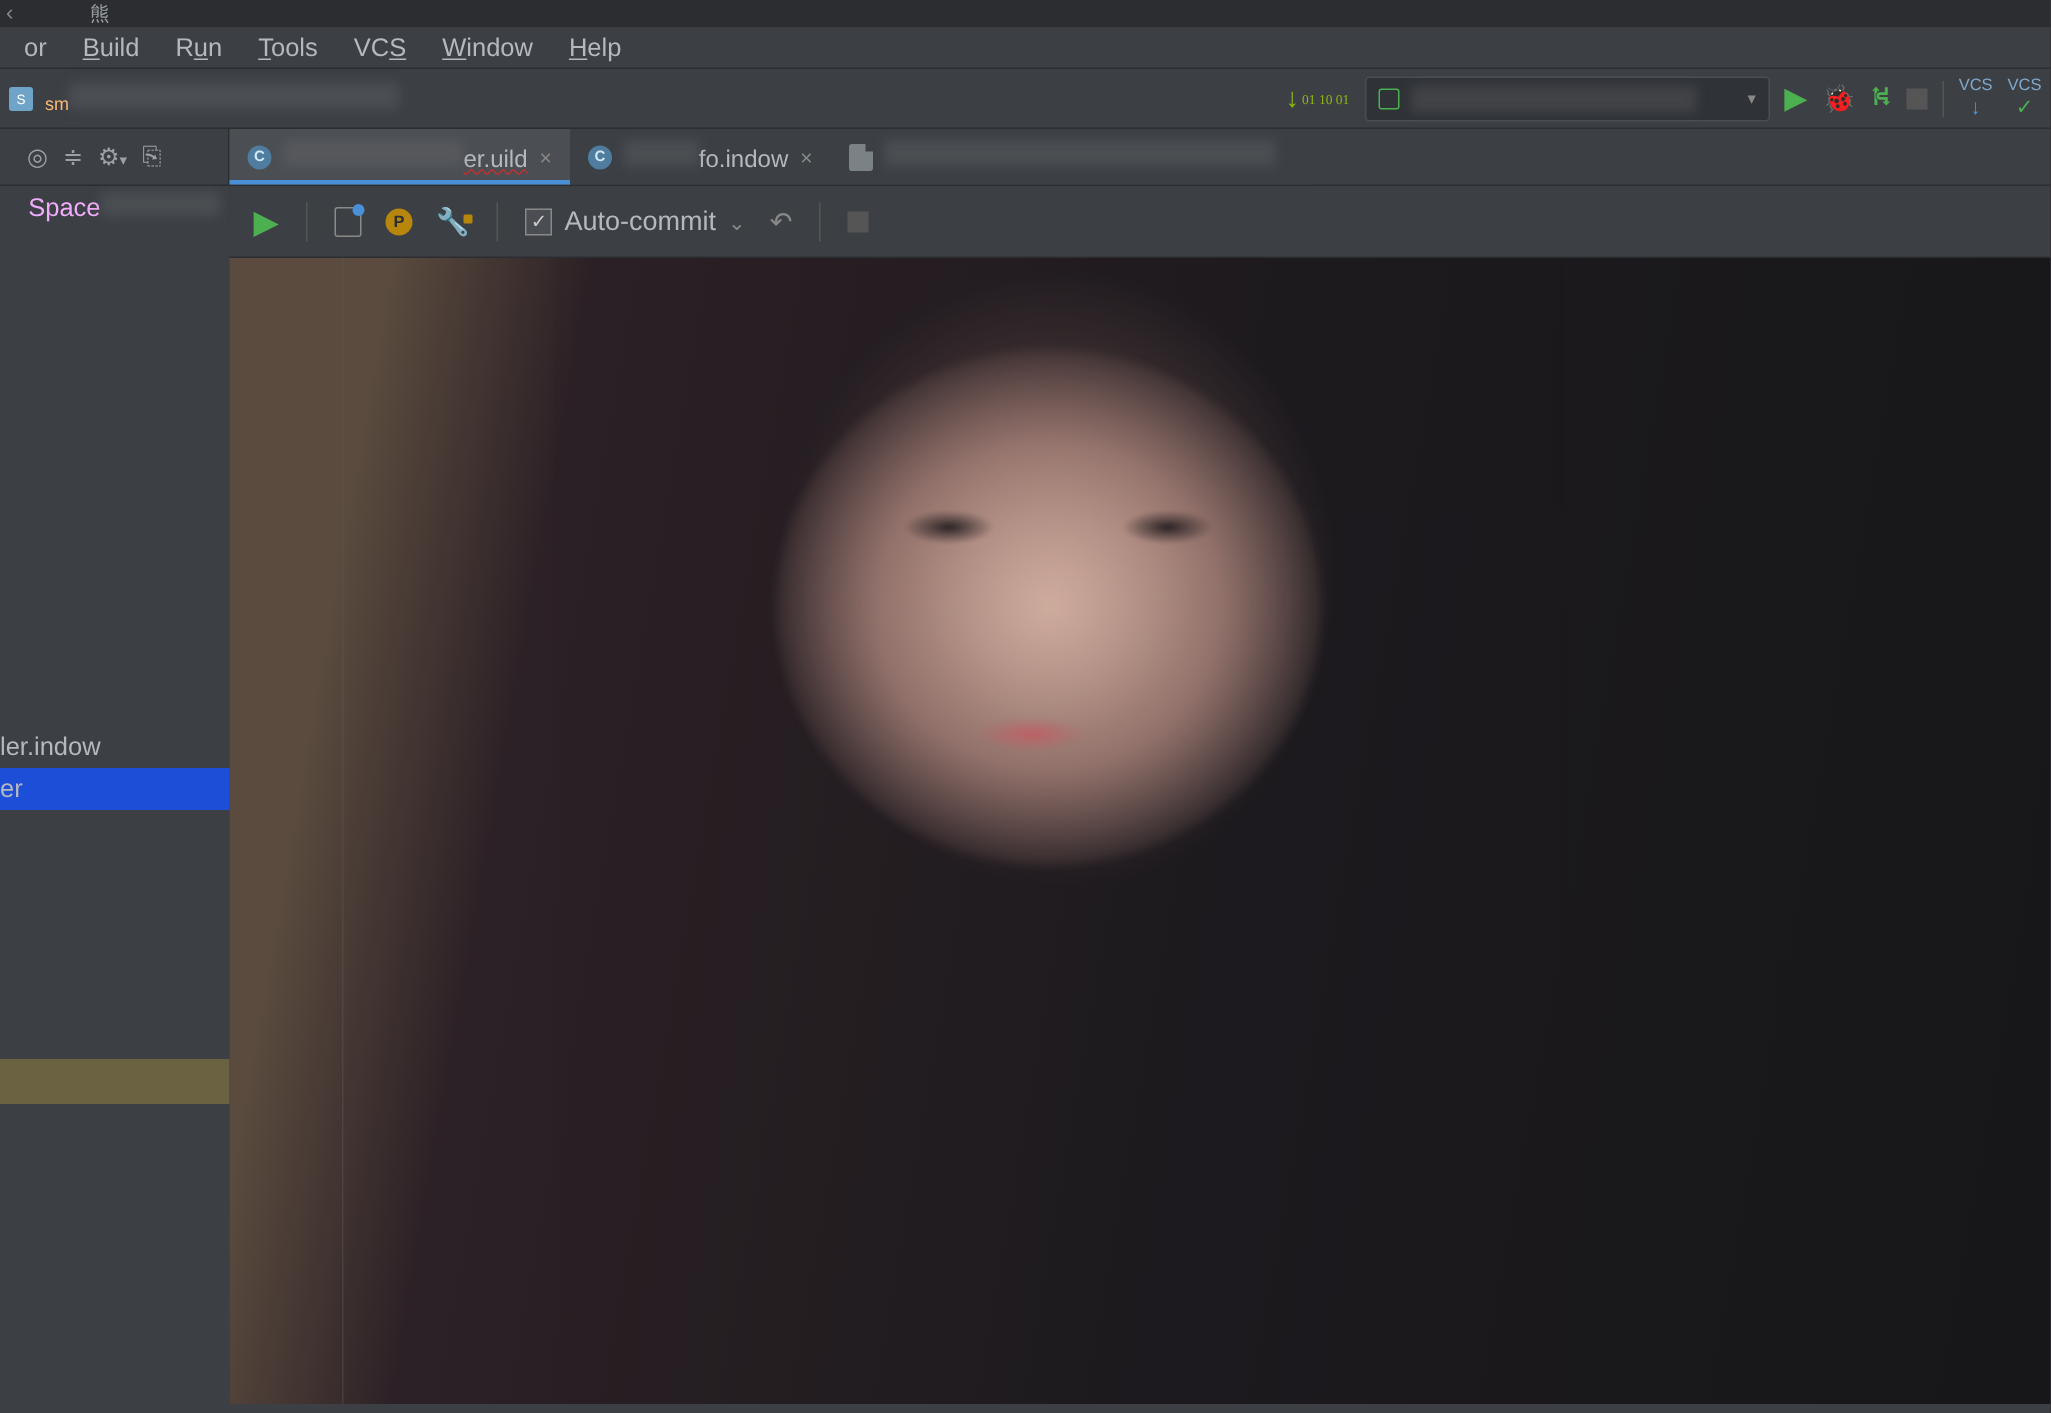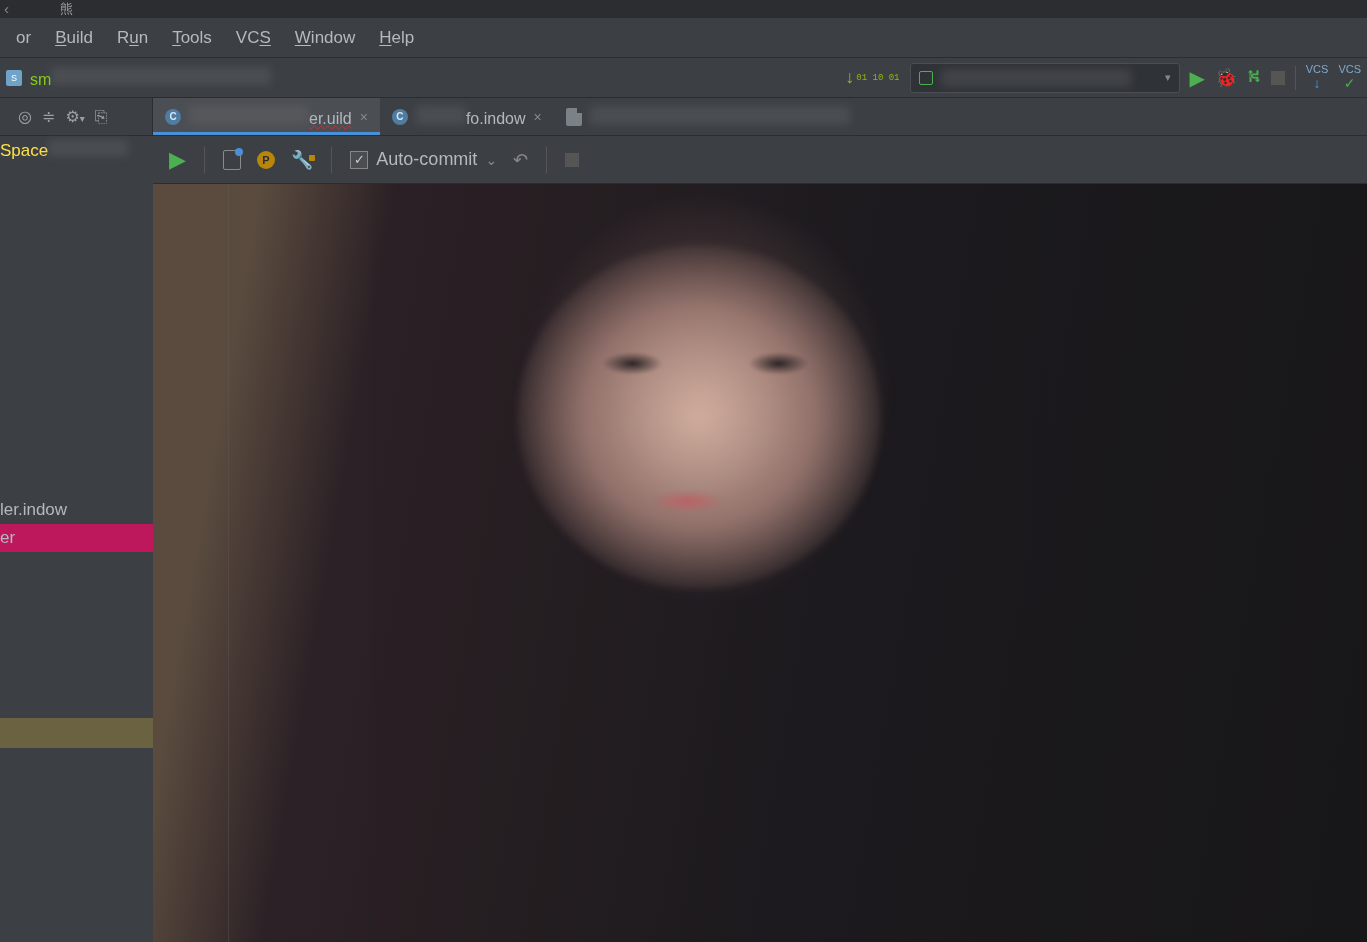--- a/index.html
+++ b/index.html
@@ -3,35 +3,35 @@
 <meta charset="utf-8">
 <style>
 * { margin: 0; padding: 0; box-sizing: border-box; font-family: "Segoe UI", Arial, sans-serif; }
 body { background: #3c4045; color: #b4b8bf; width: 1367px; height: 942px; overflow: hidden; position: relative; }
 
 
 .title-bar { height: 18px; background: #2b2d30; display: flex; align-items: center; padding-left: 60px; font-size: 13px; color: #9aa0a6; }
 .back-chevron { position: absolute; left: 4px; top: 0; color: #888; font-size: 15px; }
 
 
-.menu-bar { height: 40px; background: #3c4045; display: flex; align-items: center; padding-left: 4px; border-bottom: 1px solid #2b2d30; }
+.menu-bar { height: 28px; background: #3c4045; display: flex; align-items: center; padding-left: 4px; border-bottom: 1px solid #2b2d30; }
 .menu-item { padding: 4px 12px; font-size: 17px; color: #b4b8bf; cursor: pointer; }
 .menu-item u { text-decoration: underline; text-underline-offset: 2px; }
 
 
 .nav-bar { height: 40px; background: #3c4045; display: flex; align-items: center; justify-content: space-between; padding: 0 6px; border-bottom: 1px solid #2b2d30; }
 .nav-left { display: flex; align-items: center; gap: 8px; }
 .sql-file-icon { width: 16px; height: 16px; background: #6fa3c7; border-radius: 2px; display: flex; align-items: center; justify-content: center; font-size: 9px; color: #fff; }
-.breadcrumb-text { font-size: 16px; color: #84cc16; }
+.breadcrumb-text { font-size: 12px; color: #fdba74; }
 .blurred { filter: blur(4px); background: rgba(120,120,120,0.25); display: inline-block; height: 18px; border-radius: 2px; }
 .nav-right { display: flex; align-items: center; gap: 10px; }
 .config-selector { width: 270px; height: 30px; background: #2f3237; border: 1px solid #4a4d52; border-radius: 3px; display: flex; align-items: center; padding: 0 8px; gap: 8px; }
 .config-dropdown-arrow { margin-left: auto; color: #888; font-size: 11px; }
 .green-down-arrow { color: #8db610; font-size: 18px; display: flex; align-items: center; }
-.mono-digits { font-size: 9px; line-height: 8px; color: #8db610; margin-left: 2px; font-family: Liberation Mono, monospace; }
+.mono-digits { font-size: 9px; line-height: 8px; color: #8db610; margin-left: 2px; font-family: Liberation Serif, serif; }
 .run-play { color: #4caf50; font-size: 20px; cursor: pointer; }
 .debug-bug { color: #4caf50; font-size: 18px; cursor: pointer; }
 .coverage-icon { color: #4caf50; font-size: 18px; cursor: pointer; }
 .stop-square { width: 14px; height: 14px; background: #555; cursor: pointer; }
 .vcs-down { display: flex; flex-direction: column; align-items: center; font-size: 10px; color: #6fa3c7; cursor: pointer; }
 .vcs-down .arrow { color: #4a90d9; font-size: 14px; }
 
 
 .toolbar-row { height: 38px; background: #3c4045; display: flex; border-bottom: 1px solid #2b2d30; }
 .sidebar-toolbar { width: 153px; display: flex; align-items: center; gap: 10px; padding-left: 18px; border-right: 1px solid #2b2d30; }
@@ -44,24 +44,24 @@
 .tab.active::after { content: ""; position: absolute; bottom: 0; left: 0; right: 0; height: 3px; background: #4a90d9; }
 .tab-close { color: #888; font-size: 14px; cursor: pointer; }
 .class-icon { width: 16px; height: 16px; background: #507ca0; border-radius: 50%; display: flex; align-items: center; justify-content: center; font-size: 10px; color: #d0e8f7; font-weight: bold; }
 .file-icon { width: 16px; height: 18px; background: #7a8288; border-radius: 2px; position: relative; }
 .file-icon::before { content: ""; position: absolute; top: 0; right: 0; width: 5px; height: 5px; background: #3c4045; }
 .tab-red-underline { text-decoration: underline wavy #b33; text-decoration-thickness: 1px; }
 
 
 .main-layout { display: flex; height: calc(100% - 130px); }
 .sidebar-panel { width: 153px; background: #3c4045; display: flex; flex-direction: column; position: relative; }
-.sidebar-line1 { font-size: 17px; color: #fde047; padding: 4px 6px 4px 0; }
+.sidebar-line1 { font-size: 17px; color: #f0abfc; padding: 4px 6px 4px 0; text-align: right; }
 .sidebar-files { position: absolute; top: 360px; left: 0; right: 0; }
 .sidebar-file-item { font-size: 17px; padding: 4px 6px 4px 0; color: #b4b8bf; cursor: pointer; }
-.sidebar-file-item.selected { background: #be185d; }
+.sidebar-file-item.selected { background: #1d4ed8; }
 .sidebar-highlight { position: absolute; top: 582px; left: 0; right: 0; height: 30px; background: #8b7a3f; opacity: 0.6; }
 
 
 .editor-area { flex: 1; display: flex; flex-direction: column; background: #2c2a2e; }
 .editor-toolbar { height: 48px; background: #3c4045; display: flex; align-items: center; gap: 16px; padding: 0 16px; border-bottom: 1px solid #2b2d30; }
 .editor-play { color: #4caf50; font-size: 22px; cursor: pointer; }
 .clipboard-icon { width: 18px; height: 20px; border: 1px solid #8a8a8a; border-radius: 2px; position: relative; cursor: pointer; }
 .clipboard-icon::after { content: ""; position: absolute; top: -3px; right: -3px; width: 8px; height: 8px; background: #4a90d9; border-radius: 50%; }
 .p-icon { width: 18px; height: 18px; background: #b8860b; border-radius: 50%; display: flex; align-items: center; justify-content: center; font-size: 11px; color: #2b2d30; font-weight: bold; cursor: pointer; }
 .wrench-icon { font-size: 18px; color: #9aa0a6; cursor: pointer; position: relative; }

